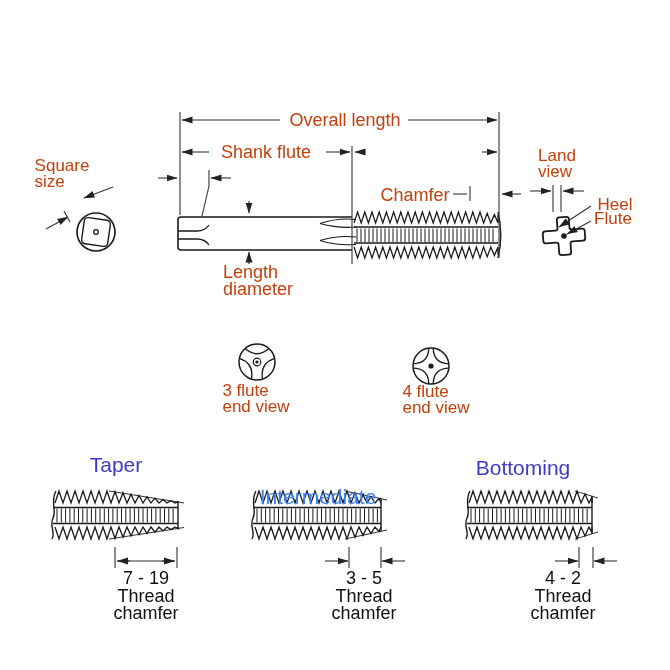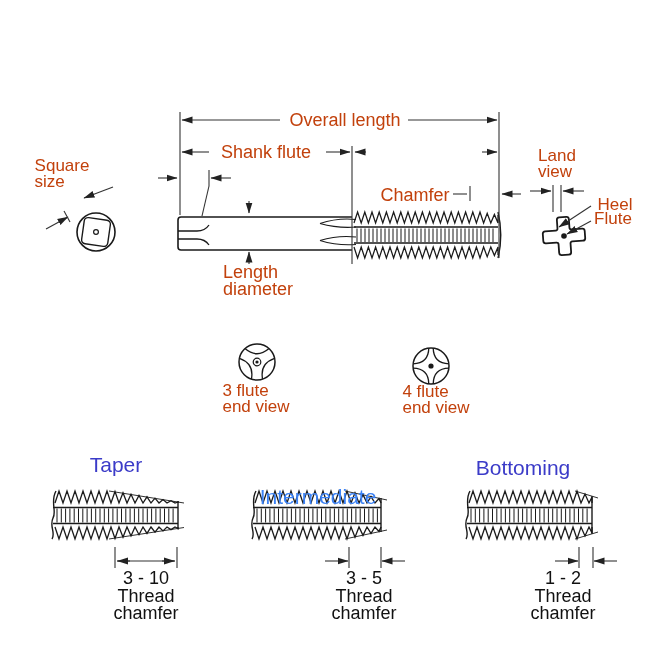--- a/index.html
+++ b/index.html
@@ -185,28 +185,28 @@
   <div class="lbl small" style="left:436px;top:400px">
     <div>4 flute</div>
     <div>end view</div>
   </div>
 
   <div class="title" style="left: 116px; top: 464px; color: rgb(59, 59, 200);">Taper</div>
   <div class="title" style="left: 318px; top: 472px; color: #3b82f6; margin-top: 24px;">Intermediate</div>
   <div class="title" style="left: 523px; top: 467px; color: rgb(59, 59, 200);">Bottoming</div>
 
   <div class="dimtext" style="left:146px;top:596px">
-    <div>3 - 10</div>
+    <div>7 - 19</div>
     <div>Thread</div>
     <div>chamfer</div>
   </div>
   <div class="dimtext" style="left:364px;top:596px">
     <div>3 - 5</div>
     <div>Thread</div>
     <div>chamfer</div>
   </div>
   <div class="dimtext" style="left:563px;top:596px">
-    <div>1 - 2</div>
+    <div>4 - 2</div>
     <div>Thread</div>
     <div>chamfer</div>
   </div>
 
 </div>
 
 </body></html>

